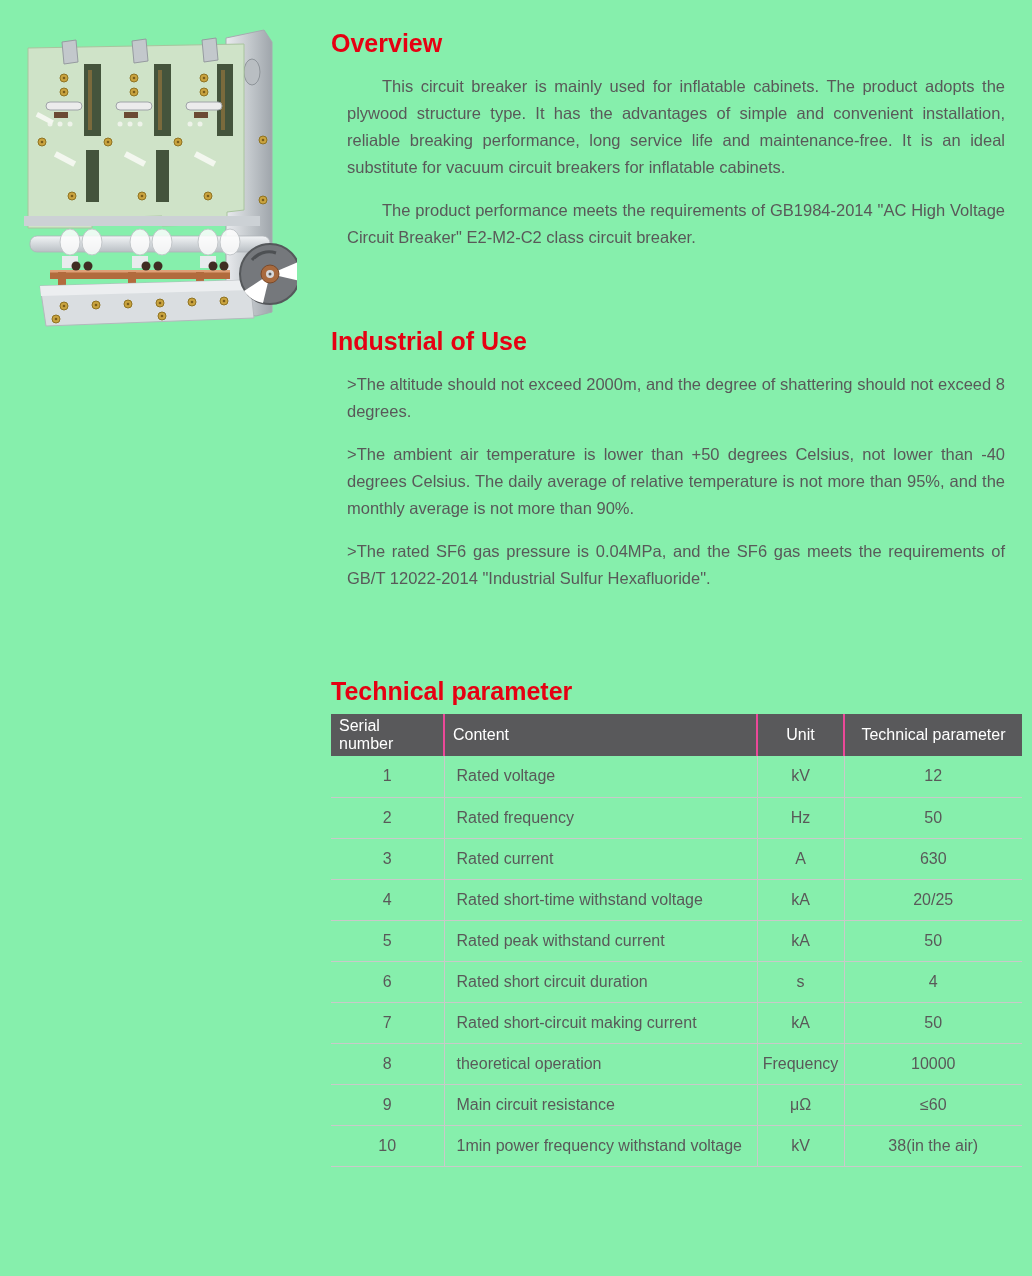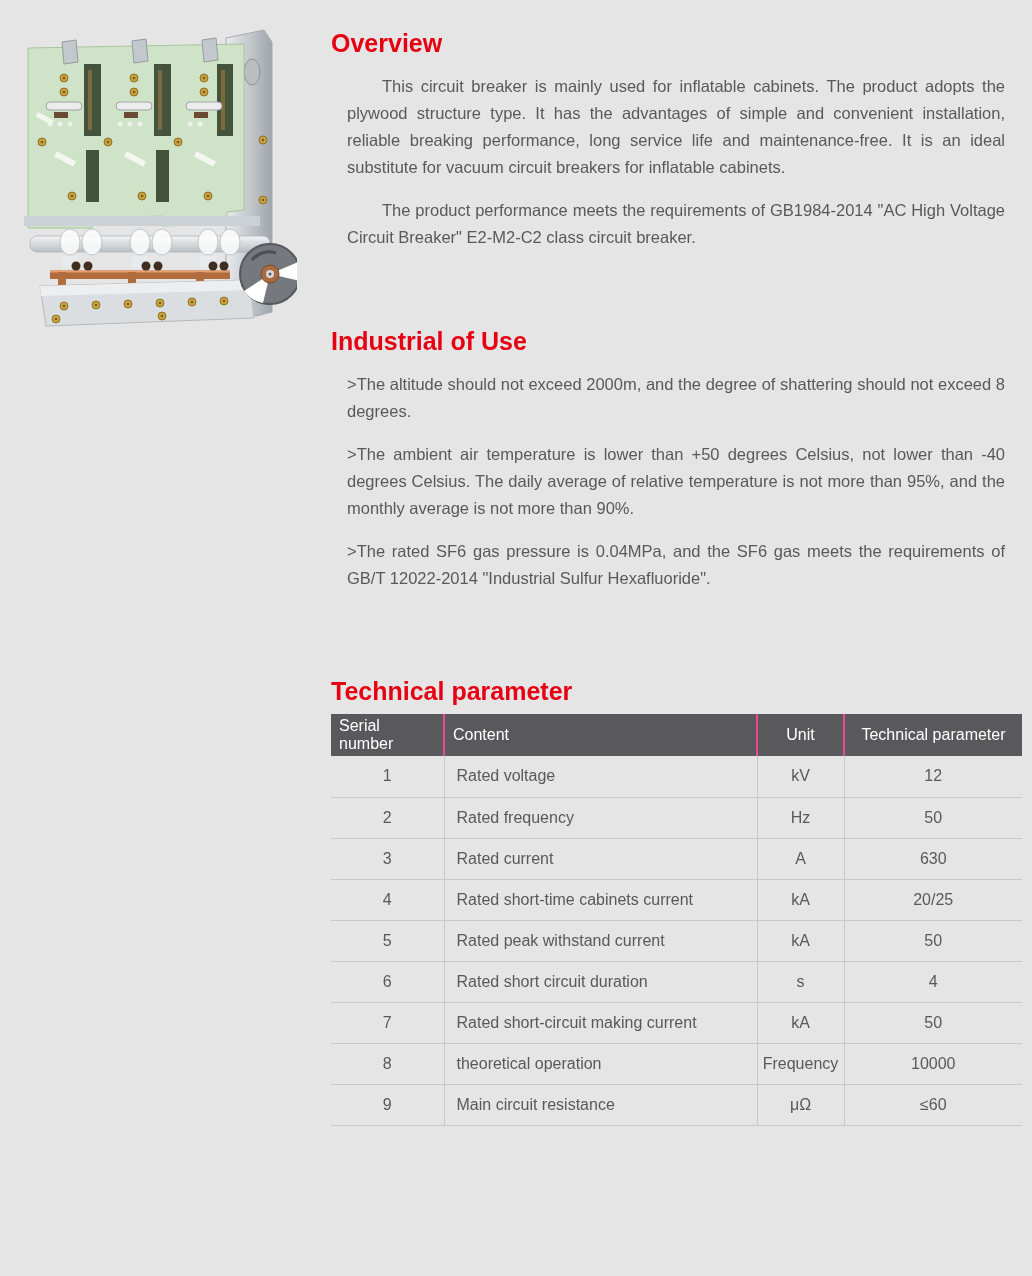--- a/index.html
+++ b/index.html
@@ -1,21 +1,21 @@
 <!DOCTYPE html>
 <html><head>
 <meta charset="utf-8">
 <style>
   * { box-sizing: border-box; }
   html,body { margin:0; padding:0; background:#ffffff; }
   .page {
     position: relative;
     width: 1032px;
     height: 1276px;
-    background: #e5e5e5;
+    background: #86efac;
     font-family: "Liberation Sans", sans-serif;
     overflow: hidden;
   }
   .product-figure {
     position: absolute;
     left: 12px;
     top: 20px;
     width: 285px;
     height: 315px;
   }
@@ -257,21 +257,21 @@
           <td>50</td>
         </tr>
         <tr>
           <td>3</td>
           <td class="left">Rated current</td>
           <td>A</td>
           <td>630</td>
         </tr>
         <tr>
           <td>4</td>
-          <td class="left">Rated short-time cabinets current</td>
+          <td class="left">Rated short-time withstand voltage</td>
           <td>kA</td>
           <td>20/25</td>
         </tr>
         <tr>
           <td>5</td>
           <td class="left">Rated peak withstand current</td>
           <td>kA</td>
           <td>50</td>
         </tr>
         <tr>
@@ -291,17 +291,23 @@
           <td class="left">theoretical operation</td>
           <td>Frequency</td>
           <td>10000</td>
         </tr>
         <tr>
           <td>9</td>
           <td class="left">Main circuit resistance</td>
           <td>μΩ</td>
           <td>≤60</td>
         </tr>
+        <tr>
+          <td>10</td>
+          <td class="left">1min power frequency withstand voltage</td>
+          <td>kV</td>
+          <td>38(in the air)</td>
+        </tr>
       </tbody>
     </table>
 
   </div>
 </div>
 
 </body></html>

